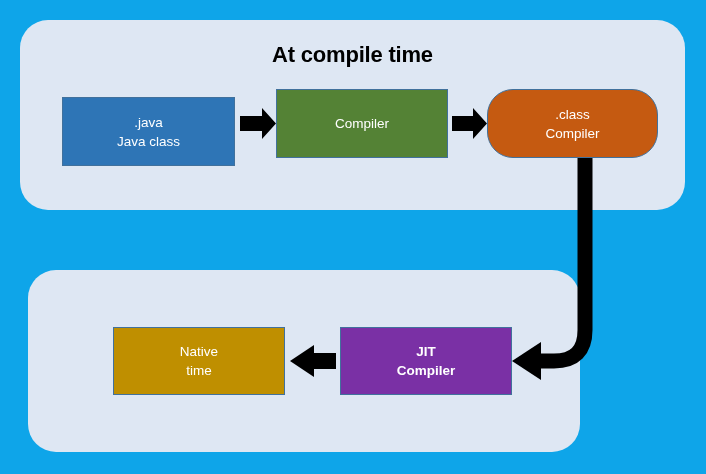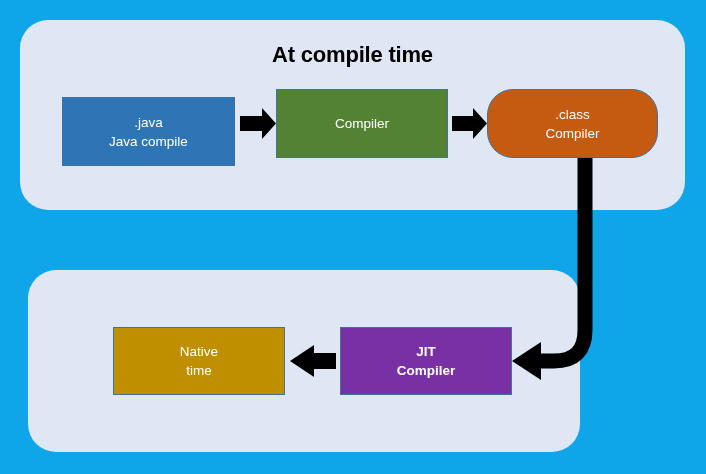--- a/index.html
+++ b/index.html
@@ -136,21 +136,21 @@
 
 <div id="diagram">
 
   <div class="panel" id="panel-compile-time"></div>
   <div class="panel" id="panel-run-time"></div>
 
   <div class="panel-title" id="title-compile-time">At compile time</div>
 
   <div class="proc-box" id="box-java-source">
     <span class="line">.java</span>
-    <span class="line">Java compile</span>
+    <span class="line">Java class</span>
   </div>
 
   <div class="proc-box" id="box-compiler">
     <span class="line">Compiler</span>
   </div>
 
   <div class="proc-box" id="box-bytecode">
     <span class="line">.class</span>
     <span class="line">Compiler</span>
   </div>

